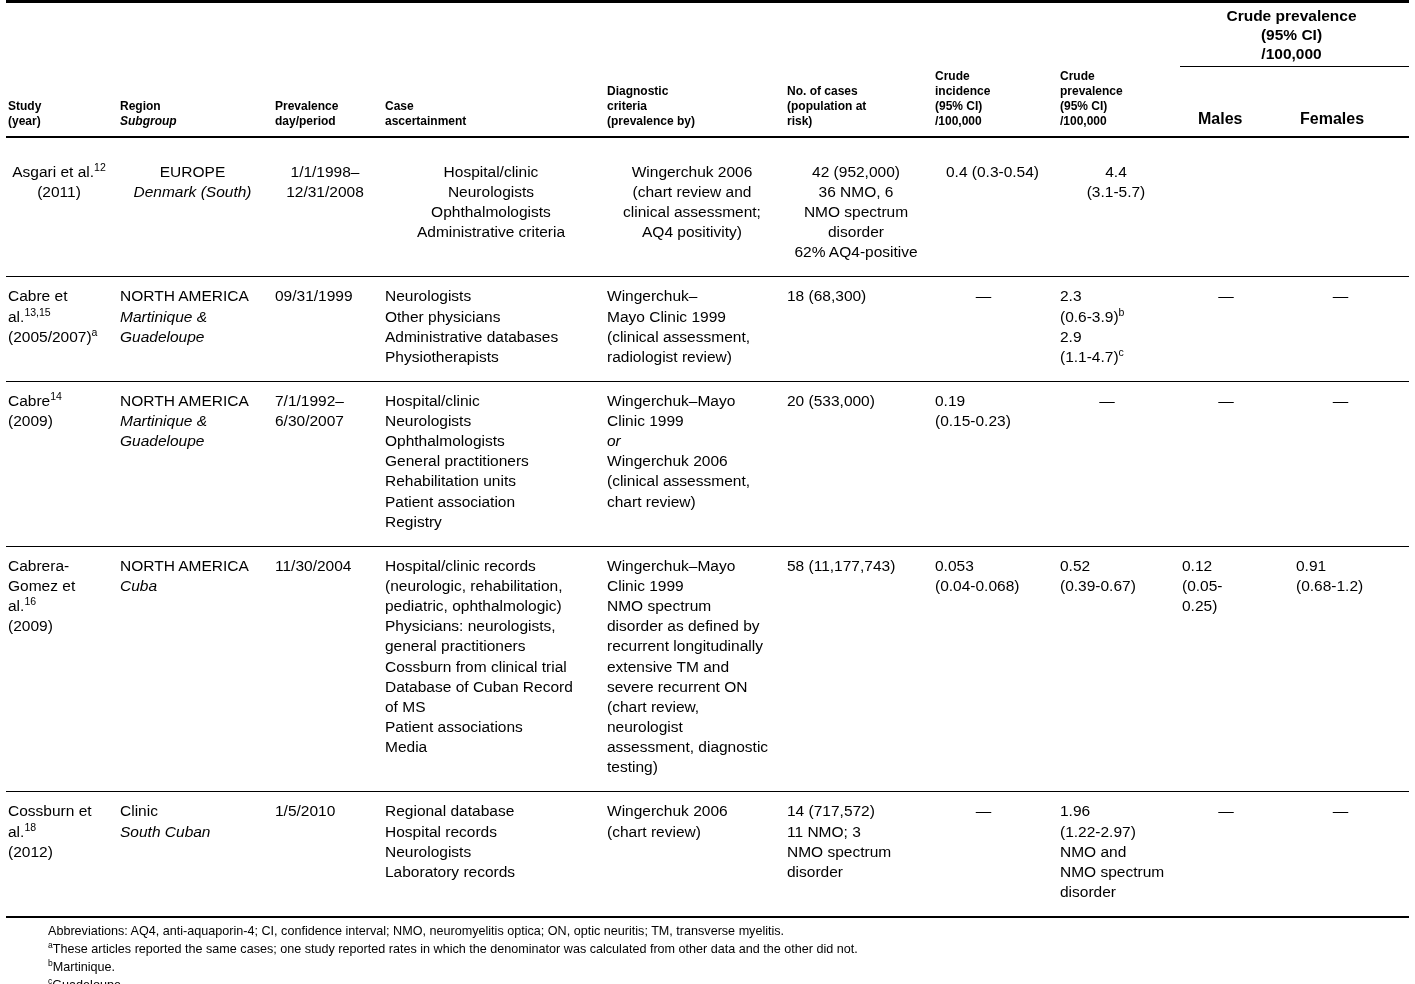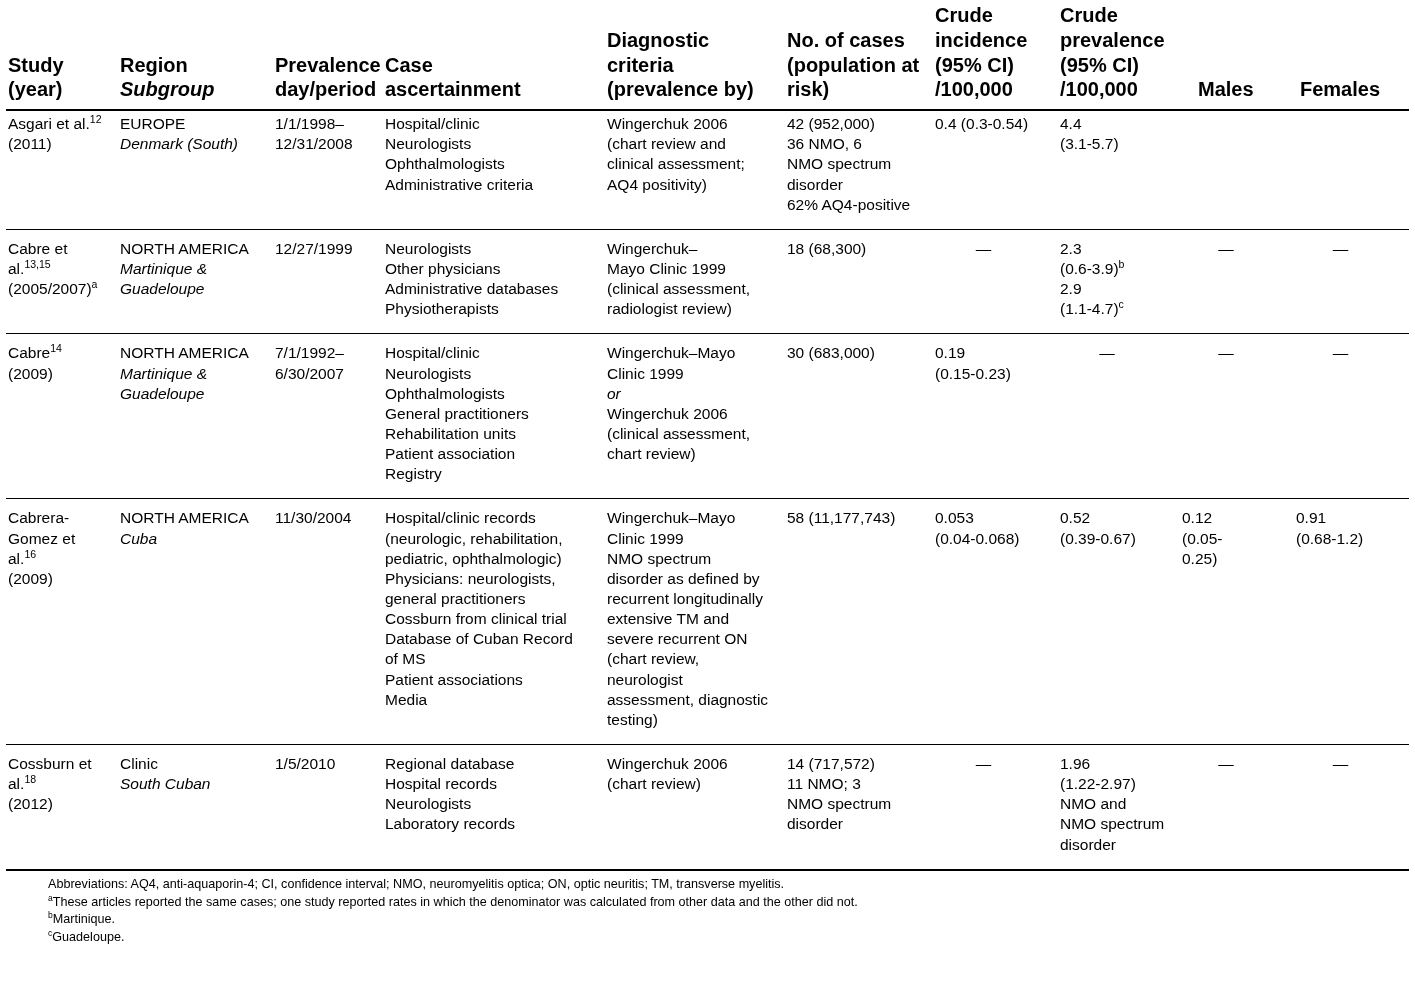--- a/index.html
+++ b/index.html
@@ -36,57 +36,58 @@
   col.c6 { width: 125px; }
   col.c7 { width: 122px; }
   col.c8 { width: 114px; }
   col.c9 { width: 115px; }
 
   thead th {
     vertical-align: bottom;
     text-align: left;
     font-weight: bold;
     padding: 3px 8px 7px 2px;
-    font-size: 20px;
+    font-size: 12px;
     line-height: 1.24;
   }
   .top-rule {
     border-top: 3px solid #000;
   }
   .head-rule-bottom {
     border-bottom: 2.5px solid #000;
   }
   .grp-head {
     text-align: center;
     font-weight: bold;
     padding-bottom: 2px;
     border-bottom: 1.5px solid #000;
     font-size: 15.5px;
     line-height: 1.24;
   }
   .sub-head {
     text-align: left;
     font-weight: bold;
     padding-top: 3px;
-    font-size: 20px;
+    font-size: 16px;
   }
   .sub-head.males { padding-left: 18px; }
   .sub-head.females { padding-left: 6px; }
 
   tbody td {
     vertical-align: top;
     padding: 9px 8px 14px 2px;
     font-size: 15.5px;
     line-height: 1.3;
   }
   tbody tr.row-sep td {
     border-top: 1.2px solid #000;
   }
   tbody tr:first-child td {
-    padding-top: 3px;
+    padding-top: 24px;
+    text-align: center;
   }
   .italic { font-style: italic; }
   sup {
     font-size: 0.68em;
     vertical-align: super;
     line-height: 0;
   }
   .bottom-rule {
     border-top: 2.5px solid #000;
   }
@@ -109,20 +110,28 @@
         <col class="c2">
         <col class="c3">
         <col class="c4">
       <col class="c5">
         <col class="c6">
         <col class="c7">
         <col class="c8">
         <col class="c9">
     </colgroup>
     <thead>
+      <tr>
+        <th class="top-rule spacer-cell" colspan="8"></th>
+        <th class="top-rule grp-head" colspan="2">
+          <div>Crude prevalence</div>
+          <div>(95% CI)</div>
+          <div>/100,000</div>
+        </th>
+      </tr>
       <tr class="head-rule-bottom">
         <th>
           <div>Study</div>
           <div>(year)</div>
         </th>
         <th>
           <div>Region</div>
           <div class="italic">Subgroup</div>
         </th>
         <th>
@@ -207,21 +216,21 @@
         <td>
           <div><span>Cabre et al.</span><sup>13,15</sup></div>
           <div><span>(2005/2007)</span><sup>a</sup></div>
         </td>
         <td>
           <div>NORTH AMERICA</div>
           <div class="italic">Martinique &amp;</div>
           <div class="italic">Guadeloupe</div>
         </td>
         <td>
-          <div>12/27/1999</div>
+          <div>09/31/1999</div>
         </td>
         <td>
           <div>Neurologists</div>
           <div>Other physicians</div>
           <div>Administrative databases</div>
           <div>Physiotherapists</div>
         </td>
         <td>
           <div>Wingerchuk–</div>
           <div>Mayo Clinic 1999</div>
@@ -269,21 +278,21 @@
         </td>
         <td>
           <div>Wingerchuk–Mayo</div>
           <div>Clinic 1999</div>
           <div class="italic">or</div>
           <div>Wingerchuk 2006</div>
           <div>(clinical assessment,</div>
           <div>chart review)</div>
         </td>
         <td>
-          <div>30 (683,000)</div>
+          <div>20 (533,000)</div>
         </td>
         <td>
           <div>0.19</div>
           <div>(0.15-0.23)</div>
         </td>
         <td style="text-align:center;padding-right:26px;">
           <div>—</div>
         </td>
         <td style="text-align:center;padding-right:24px;">—</td>
         <td style="text-align:center;padding-right:24px;">—</td>

